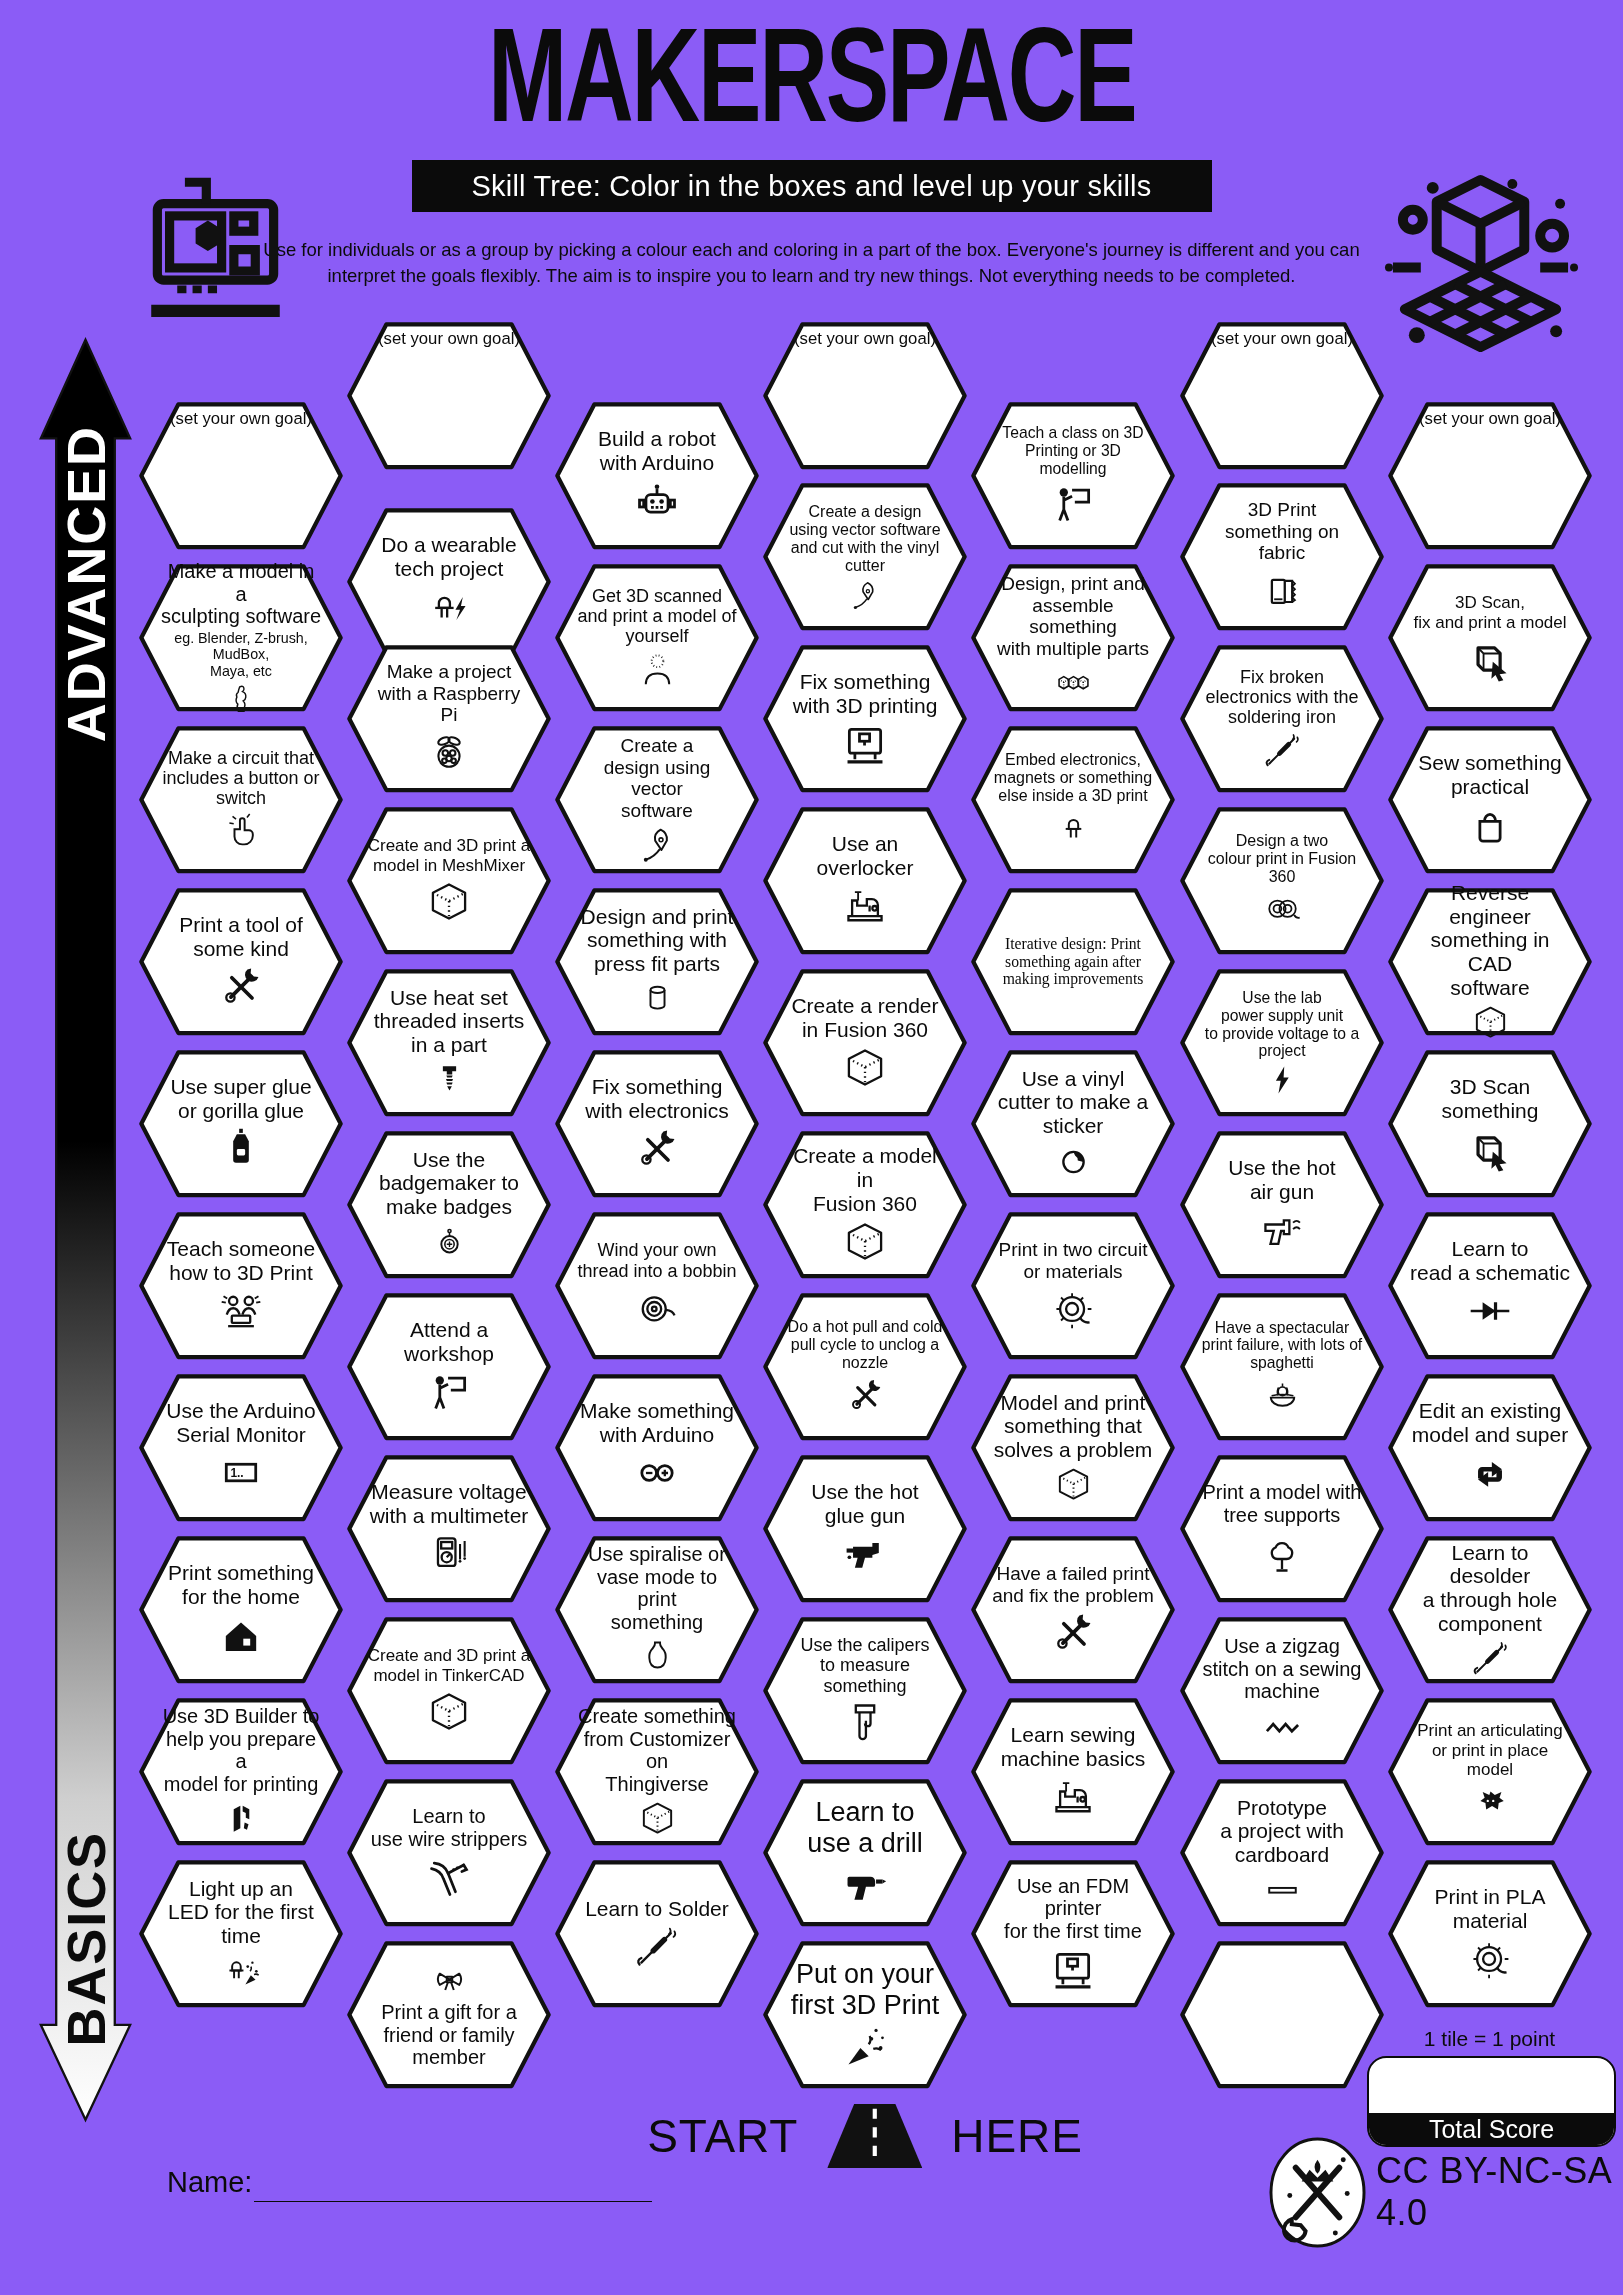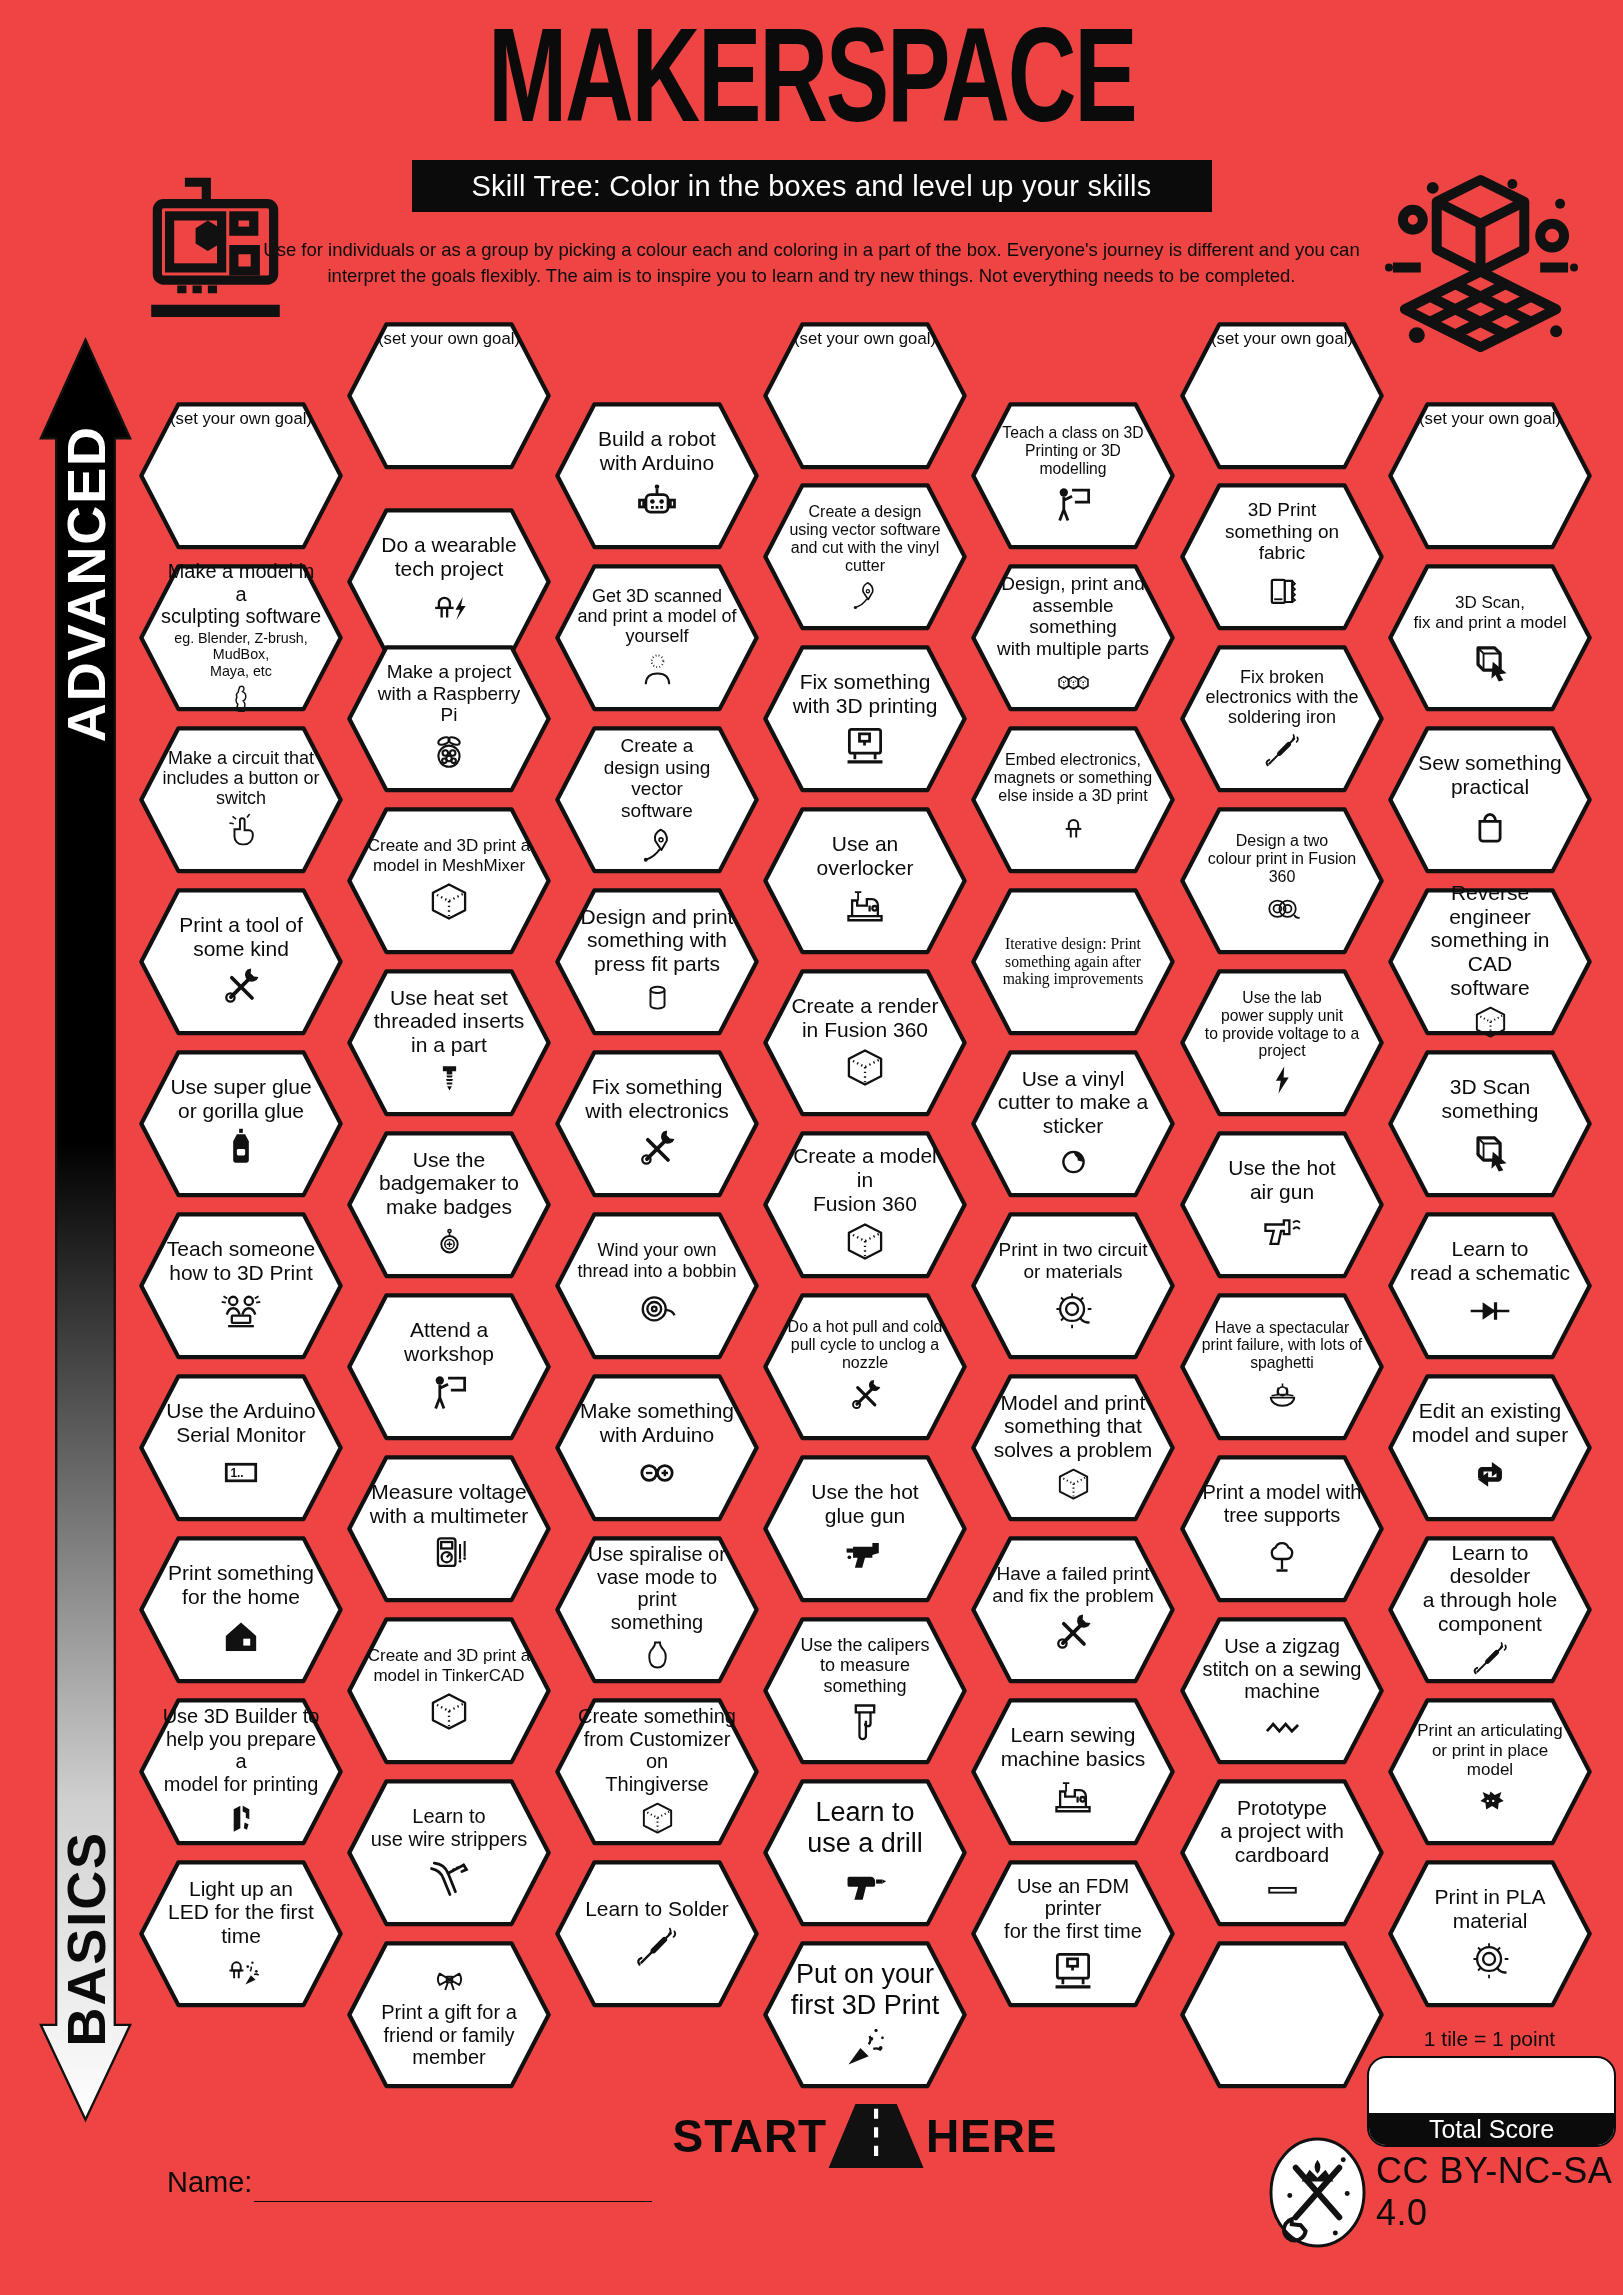--- a/index.html
+++ b/index.html
@@ -1,16 +1,16 @@
 <!DOCTYPE html>
 <html style="font-size:7.4px"><head>
 <meta charset="utf-8">
 <style>
   html,body{margin:0;padding:0;background:#fff}
-  .page{position:relative;width:1623px;height:2295px;background:#ef4444;overflow:hidden;
+  .page{position:relative;width:1623px;height:2295px;background:#8b5cf6;overflow:hidden;
         font-family:"Liberation Sans",sans-serif;color:#0b0b0b}
   
   .title{position:absolute;top:8.3px;left:0;width:100%;text-align:center;
          font-size:119px;font-weight:900;letter-spacing:-2.8px;line-height:1}
   .title span{display:inline-block;transform:scaleX(.8) scaleY(1.12);transform-origin:center top}
   .banner{position:absolute;top:160px;left:50%;transform:translateX(-50%);width:800px;height:52px;
           background:#0b0b0b;color:#fff;display:flex;align-items:center;justify-content:center;
           font-size:29px;font-weight:400;letter-spacing:0.2px}
   .subtitle{position:absolute;top:237px;left:50%;transform:translateX(-50%);width:1133px;
             text-align:center;font-size:18.5px;line-height:1.4;white-space:pre-line}
@@ -26,21 +26,21 @@
   .tile{position:absolute;width:204px;height:147px}
   .tile .hex{position:absolute;inset:0;overflow:visible}
   .tc{position:absolute;left:20.4px;right:20.4px;top:3.7px;bottom:3.7px;display:flex;flex-direction:column;
       align-items:center;justify-content:center;text-align:center;line-height:1.13;white-space:pre-line}
   .tc.goal{justify-content:flex-start;padding-top:4.6px}
   .tsub{font-size:14.3px;margin-top:1.9px;line-height:1.15}
   .ticon{flex:0 0 auto;margin-top:3.7px}
   .ticon.top{order:-1;margin-top:0;margin-bottom:1.9px}
   
   .starthere{position:absolute;top:2104px;left:865px;transform:translateX(-50%);
-             display:flex;align-items:center;gap:2px;font-size:46px;font-weight:700;letter-spacing:0.9px}
+             display:flex;align-items:center;gap:29px;font-size:46px;font-weight:400;letter-spacing:0.9px}
   
   .nameline{position:absolute;top:2166px;left:167px;font-size:29px}
   .nameunderline{position:absolute;top:2201px;left:254px;width:398px;border-top:1.9px solid #0b0b0b}
   
   .tilenote{position:absolute;top:2027px;left:1367px;width:245px;text-align:center;font-size:21px}
   .scorebox{position:absolute;top:2056px;left:1367px;width:245px;height:87px;border:2.8px solid #0b0b0b;
             border-radius:19.4px;overflow:hidden;background:#fff;display:flex;flex-direction:column;justify-content:flex-end}
   .scorebox .bar{height:32px;background:#0b0b0b;color:#fff;display:flex;align-items:center;justify-content:center;font-size:25px}
   
   .cc{position:absolute;top:2150px;left:1376px;font-size:36px;letter-spacing:0.5px}

